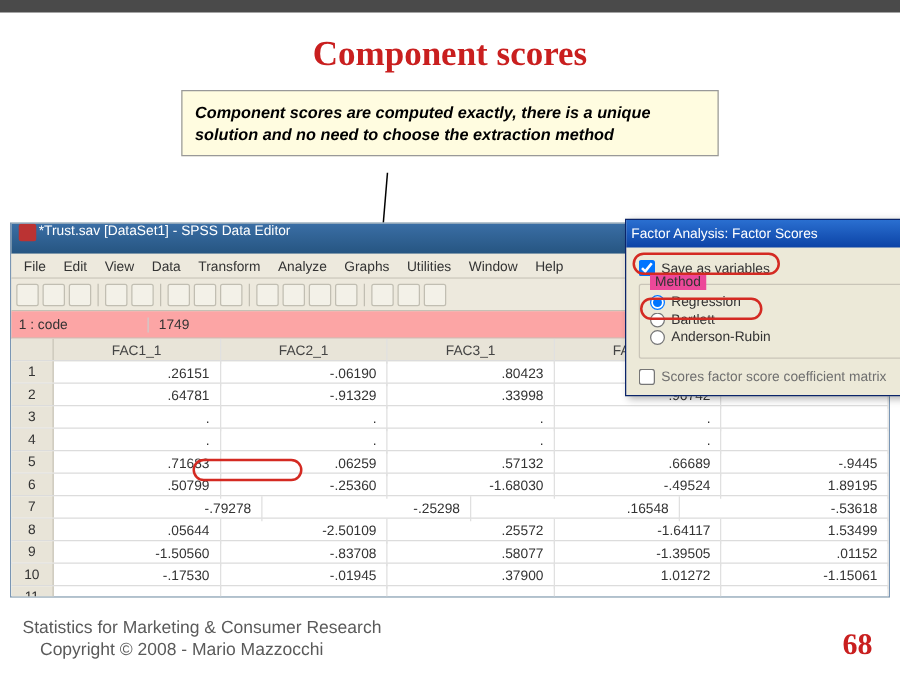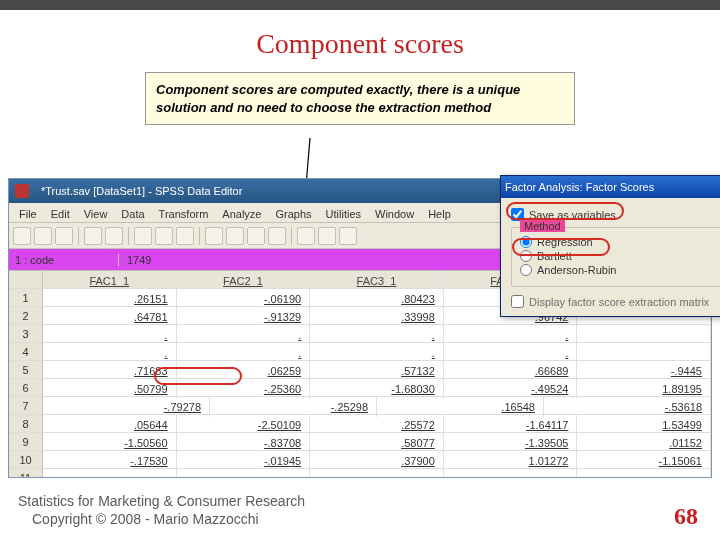--- a/index.html
+++ b/index.html
@@ -1,38 +1,38 @@
 <!DOCTYPE html>
 <html><head>
 <meta charset="utf-8">
 <style>
   * { margin: 0; padding: 0; box-sizing: border-box; }
   body { width: 720px; height: 540px; background: #fff; font-family: Arial, sans-serif; position: relative; overflow: hidden; }
   .top-bar { width: 100%; height: 10px; background: #4a4a4a; }
-  .title { text-align: center; font-family: "Comic Sans MS", cursive; font-size: 28px; font-weight: normal; color: #c91f1f; margin-top: 18px; }
+  .title { text-align: center; font-family: "Comic Sans MS", cursive; font-size: 28px; font-weight: bold; color: #c91f1f; margin-top: 18px; }
   .callout { margin: 12px auto 0; width: 430px; background: #fffce0; border: 1px solid #999; padding: 8px 10px; font-size: 13px; font-weight: bold; font-style: italic; line-height: 1.35; }
   .arrow-wrap { position: absolute; top: 138px; left: 290px; width: 120px; height: 140px; pointer-events: none; }
   .arrow-wrap svg { width: 100%; height: 100%; }
   .app-frame { position: absolute; top: 178px; left: 8px; right: 8px; height: 300px; border: 1px solid #7a96b4; background: #ece9d8; overflow: hidden; font-size: 11px; }
-  .app-titlebar { height: 24px; background: linear-gradient(#3a6ea5, #265581); color: #fff; display: flex; align-items: center; padding: 0 6px; gap: 12px; }
+  .app-titlebar { height: 24px; background: linear-gradient(#3a6ea5, #265581); color: #fff; display: flex; align-items: flex-start; padding: 0 6px; gap: 2px; }
   .app-titlebar .app-icon { width: 14px; height: 14px; background: #b33; border-radius: 2px; display: inline-block; }
   .app-titlebar .t { flex: 1; font-size: 11px; }
   .menubar { height: 20px; background: #ede9dd; display: flex; align-items: flex-end; gap: 2px; padding: 0 4px; font-size: 11px; color: #333; border-bottom: 1px solid #c5c1b5; }
   .menubar span { padding: 2px 6px; cursor: default; }
   .toolbar { height: 26px; background: #ede9dd; display: flex; align-items: center; gap: 3px; padding: 0 4px; border-bottom: 1px solid #c5c1b5; }
   .tb-btn { width: 18px; height: 18px; border: 1px solid #c1beb2; background: #f3f1e8; border-radius: 2px; }
   .tb-sep { width: 1px; height: 18px; background: #c1beb2; margin: 0 2px; }
-  .cell-bar { height: 22px; background: #d946ef; display: flex; align-items: center; border-bottom: 1px solid #c5c1b5; }
+  .cell-bar { height: 22px; background: #fca5a5; display: flex; align-items: center; border-bottom: 1px solid #c5c1b5; }
   .cell-name { width: 110px; border-right: 1px solid #ccc; padding: 0 6px; color: #333; font-size: 11px; }
   .cell-val { padding: 0 8px; font-size: 11px; color: #333; }
   .grid { background: #fff; height: 208px; overflow: hidden; }
   .row { display: flex; height: 18px; border-bottom: 1px solid #dcdcdc; }
   .hdr { background: #e8e4d8; font-weight: normal; text-align: center; }
   .rownum { width: 34px; background: #e8e4d8; border-right: 1px solid #c7c3b7; text-align: center; font-size: 11px; color: #333; display: flex; align-items: center; justify-content: center; }
-  .cell { flex: 1; min-width: 100px; border-right: 1px solid #e0e0e0; text-align: right; padding: 10px 8px; font-size: 11px; color: #333; display: flex; align-items: center; justify-content: flex-end; text-decoration: underline; }
+  .cell { flex: 1; min-width: 100px; border-right: 1px solid #e0e0e0; text-align: right; padding: 10px 8px; font-size: 11px; color: #333; display: flex; align-items: center; justify-content: flex-end; }
   .hdr .cell { justify-content: center; color: #444; }
 
   .dialog { position: absolute; top: 175px; left: 500px; width: 310px; background: #ece9d8; border: 1px solid #0a246a; box-shadow: 2px 2px 6px rgba(0,0,0,.3); font-size: 11px; }
   .dlg-tb { height: 22px; background: linear-gradient(#2a6fd0,#0c43a6); display: flex; align-items: center; padding: 0 4px; color: #fff; }
   .dlg-tb .t { flex: 1; font-size: 11px; }
   .dlg-body { padding: 10px 8px 8px 10px; display: flex; gap: 8px; }
   .dlg-left { flex: 1; }
   .chk { display: flex; align-items: center; gap: 5px; margin-bottom: 6px; color: #333; }
   .chk input { width: 13px; height: 13px; }
   .group { border: 1px solid #c9c5b8; border-radius: 2px; padding: 6px 8px 8px; position: relative; margin-top: 2px; }
@@ -230,21 +230,21 @@
           <input type="radio" name="m" style="">
           <span>Bartlett</span>
         </label>
         <label class="radio">
           <input type="radio" name="m" style="">
           <span>Anderson-Rubin</span>
         </label>
       </div>
       <label class="chk2">
         <input type="checkbox" style="">
-        <span>Display factor score extraction matrix</span>
+        <span>Scores factor score coefficient matrix</span>
       </label>
     </div>
 
   </div>
 </div>
 
 <div class="circ c-save"></div>
 <div class="circ c-reg"></div>
 <div class="circ c-cell"></div>
 

